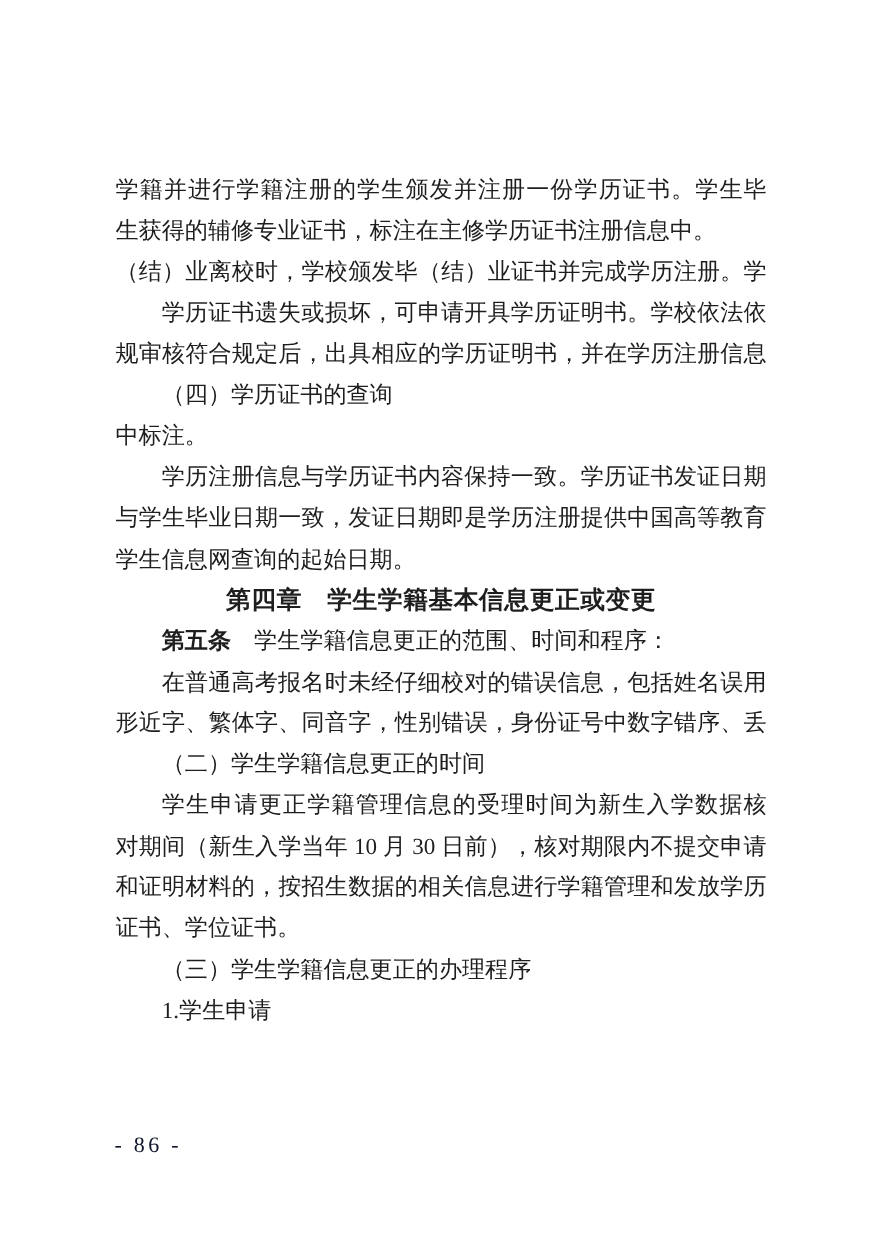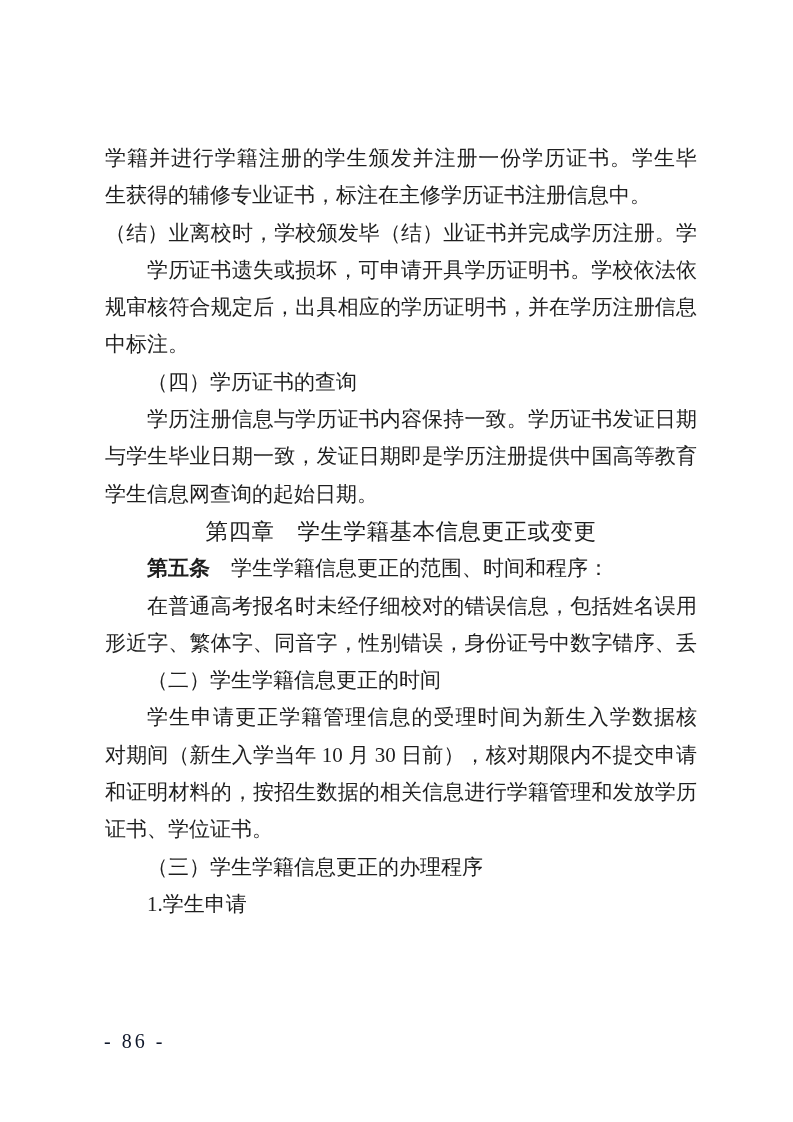--- a/index.html
+++ b/index.html
@@ -11,42 +11,42 @@
     position: relative;
     width: 793px;
     height: 1122px;
     margin: 0 auto;
     background: #ffffff;
     overflow: hidden;
   }
   .doc-body {
     position: absolute;
     left: 105px;
-    top: 140px;
+    top: 154px;
     width: 592px;
   }
   .line {
     font-family: "Liberation Serif", "DejaVu Serif", serif;
     font-size: 21px;
     height: 37.3px;
     line-height: 37.3px;
     color: #1e1e1e;
     text-align: left;
     overflow: hidden;
   }
   .line.indent {
     padding-left: 42px;
   }
   .line.full {
     text-align: justify;
     text-align-last: justify;
   }
   .line.heading {
     font-family: "Liberation Sans", "DejaVu Sans", sans-serif;
-    font-weight: 400;
+    font-weight: 700;
     font-size: 22.5px;
     text-align: center;
     text-align-last: center;
     letter-spacing: 0.5px;
     padding-left: 0;
   }
   .bold-prefix {
     font-weight: 700;
     text-align: right;
   }
@@ -63,22 +63,22 @@
 </head>
 <body>
 
 <div class="page">
   <div class="doc-body">
       <div class="line plain full">学籍并进行学籍注册的学生颁发并注册一份学历证书。学生毕</div>
       <div class="line plain">生获得的辅修专业证书，标注在主修学历证书注册信息中。</div>
       <div class="line plain full">（结）业离校时，学校颁发毕（结）业证书并完成学历注册。学</div>
       <div class="line indent full">学历证书遗失或损坏，可申请开具学历证明书。学校依法依</div>
       <div class="line plain full">规审核符合规定后，出具相应的学历证明书，并在学历注册信息</div>
+      <div class="line indent">（四）学历证书的查询</div>
       <div class="line plain">中标注。</div>
-      <div class="line indent">（四）学历证书的查询</div>
       <div class="line indent full">学历注册信息与学历证书内容保持一致。学历证书发证日期</div>
       <div class="line plain full">与学生毕业日期一致，发证日期即是学历注册提供中国高等教育</div>
       <div class="line plain">学生信息网查询的起始日期。</div>
       <div class="line heading">第四章　学生学籍基本信息更正或变更</div>
       <div class="line indent"><span class="bold-prefix">第五条</span><span>　学生学籍信息更正的范围、时间和程序：</span></div>
       <div class="line indent full">在普通高考报名时未经仔细校对的错误信息，包括姓名误用</div>
       <div class="line plain full">形近字、繁体字、同音字，性别错误，身份证号中数字错序、丢</div>
       <div class="line indent">（二）学生学籍信息更正的时间</div>
       <div class="line indent full">学生申请更正学籍管理信息的受理时间为新生入学数据核</div>
       <div class="line plain full">对期间（新生入学当年 10 月 30 日前），核对期限内不提交申请</div>

